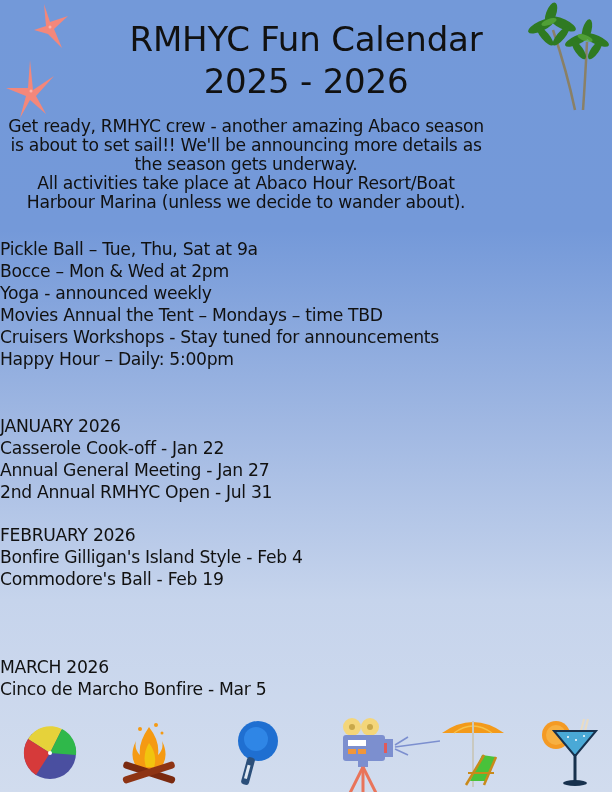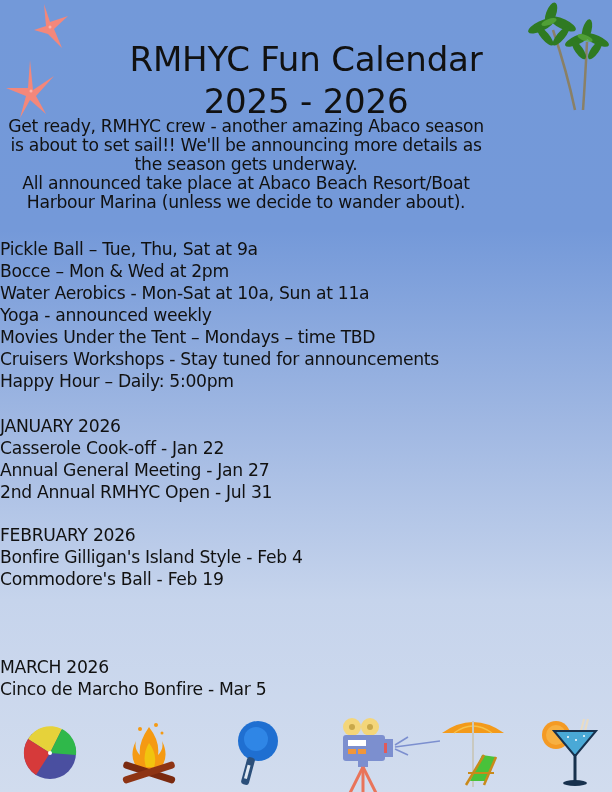--- a/index.html
+++ b/index.html
@@ -4,21 +4,21 @@
 <style>
   html, body { margin:0; padding:0; }
   body {
     width:612px; height:792px; overflow:hidden; position:relative;
     background: linear-gradient(to bottom, #7399d9 0px, #7499d9 230px, #9fb7e2 420px, #c6d4ec 600px, #d1dcee 792px);
     font-family: "DejaVu Sans", "Liberation Sans", sans-serif;
     color:#111;
   }
   .title {
     position:absolute; left:0; width:612px; text-align:center;
-    font-size:34px; line-height:42px; top:18px; letter-spacing:-0.2px;margin-top:20px;
+    font-size:34px; line-height:42px; top:18px; letter-spacing:-0.2px;
   }
   .intro {
     position:absolute; left:0; width:492px; top:117px; text-align:center;
     font-size:17.2px; line-height:19px; letter-spacing:-0.3px;
   }
   .block {
     position:absolute; left:0; width:612px; 
     font-size:17.2px; line-height:22px; letter-spacing:-0.3px;
   }
   .block div { white-space:nowrap; }
@@ -59,30 +59,29 @@
 
 <div class="title">
   <div>RMHYC Fun Calendar</div>
   <div>2025 - 2026</div>
 </div>
 
 <div class="intro">
   <div>Get ready, RMHYC crew - another amazing Abaco season</div>
   <div>is about to set sail!!  We'll be announcing more details as</div>
   <div>the season gets underway.</div>
-  <div>All announced take place at Abaco Beach Resort/Boat</div>
+  <div>All activities take place at Abaco Hour Resort/Boat</div>
   <div>Harbour Marina (unless we decide to wander about).</div>
 </div>
 
 <div class="block" style="top:238px">
   <div>Pickle Ball – Tue, Thu, Sat at 9a</div>
   <div>Bocce – Mon &amp; Wed at 2pm</div>
-  <div>Water Aerobics - Mon-Sat at 10a, Sun at 11a</div>
   <div>Yoga - announced weekly</div>
-  <div>Movies Under the Tent – Mondays – time TBD</div>
+  <div>Movies Annual the Tent – Mondays – time TBD</div>
   <div>Cruisers Workshops - Stay tuned for announcements</div>
   <div>Happy Hour – Daily: 5:00pm</div>
 </div>
 
 <div class="block" style="top:415px">
   <div>JANUARY 2026</div>
   <div>Casserole Cook-off - Jan 22</div>
   <div>Annual General Meeting - Jan 27</div>
   <div>2nd Annual RMHYC Open - Jul 31</div>
 </div>

